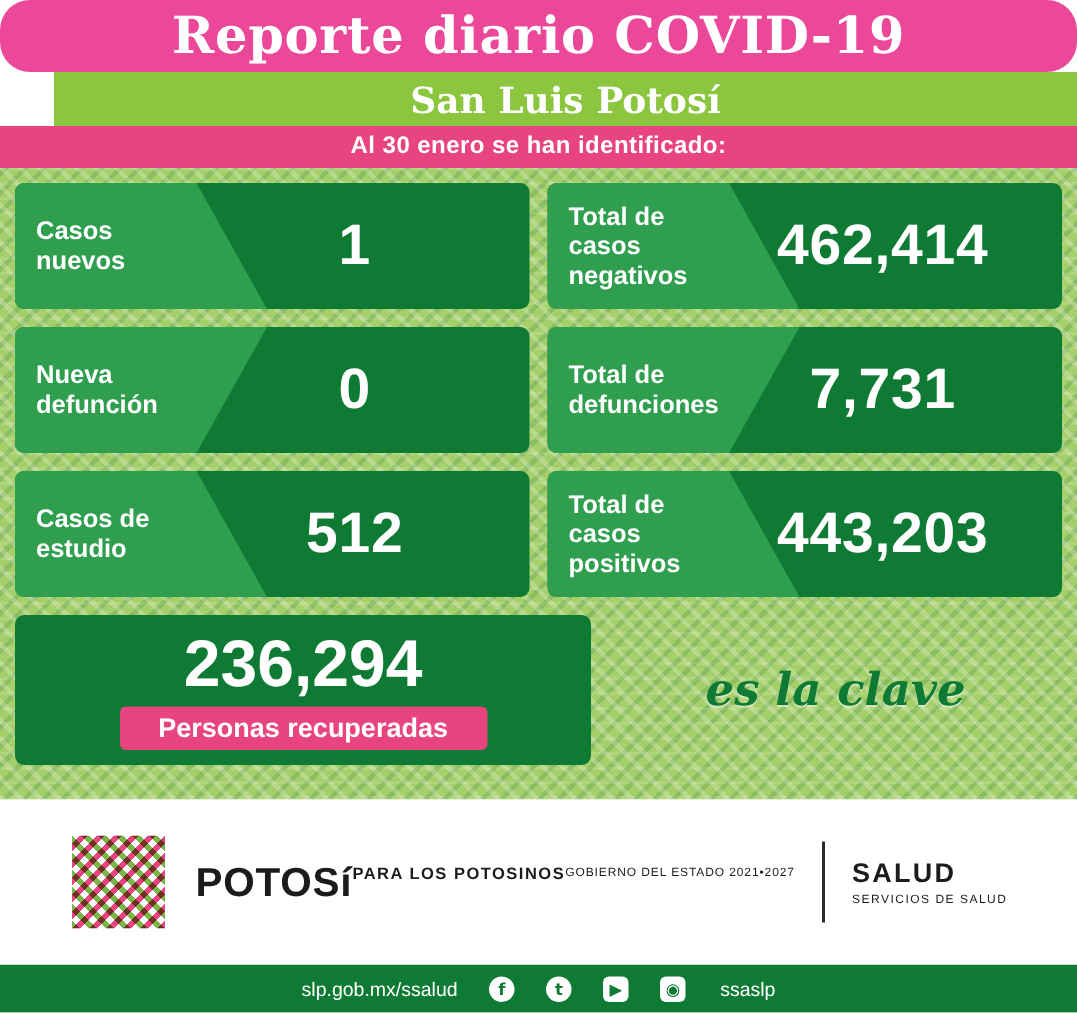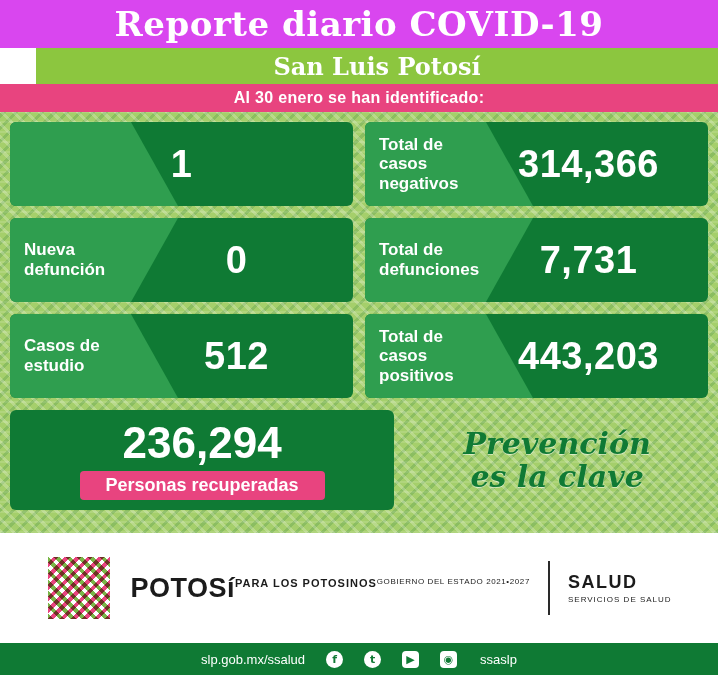--- a/index.html
+++ b/index.html
@@ -16,29 +16,30 @@
   .poster {
     position: relative;
     width: 718px;
     height: 675px;
     background: #ffffff;
   }
 
   
   .header-title {
     height: 48px;
-    background: #d946ef;
+    background: #ec4899;
     color: #ffffff;
     font-size: 34px;
     font-weight: bold;
     letter-spacing: 0.5px;
     display: flex;
     align-items: center;
     justify-content: center;
     font-family: "DejaVu Serif", serif;
+    border-radius: 20px;
   }
   .header-sub {
     height: 36px;
     background: #8cc63f;
     color: #ffffff;
     font-size: 24px;
     font-weight: bold;
     display: flex;
     align-items: center;
     justify-content: center;
@@ -271,26 +272,27 @@
 
   <div class="header-title">Reporte diario COVID-19</div>
   <div class="header-sub">San Luis Potosí</div>
   <div class="header-band">Al 30 enero se han identificado:</div>
 
   <div class="body-area">
 
     <div class="row">
       <div class="card">
         <div class="wedge"></div>
+        <div class="label">Casos nuevos</div>
         <div class="value">1</div>
       </div>
       <div class="card">
         <div class="wedge"></div>
         <div class="label narrow">Total de casos negativos</div>
-        <div class="value">314,366</div>
+        <div class="value">462,414</div>
       </div>
     </div>
 
     <div class="row">
       <div class="card">
         <div class="wedge right-lean"></div>
         <div class="label">Nueva defunción</div>
         <div class="value">0</div>
       </div>
       <div class="card">
@@ -312,21 +314,20 @@
         <div class="value">443,203</div>
       </div>
     </div>
 
     <div class="row-recovered">
       <div class="recovered-card">
         <div class="recovered-number">236,294</div>
         <div class="recovered-pill">Personas recuperadas</div>
       </div>
       <div class="slogan">
-        <span>Prevención</span>
         <span>es la clave</span>
       </div>
     </div>
 
   </div>
 
   <div class="footer">
     <div class="logo-mark"></div>
     <div class="logo-text">
       <div class="logo-potosi">POTOSí</div>

